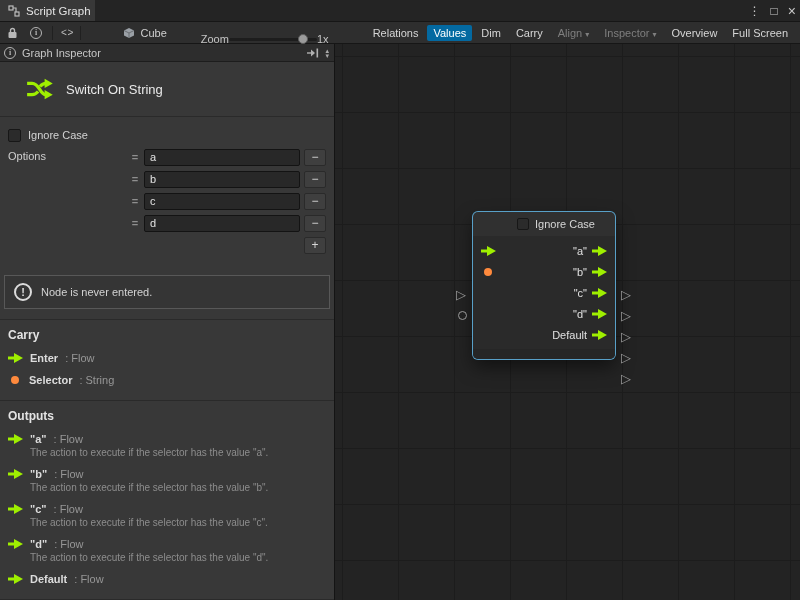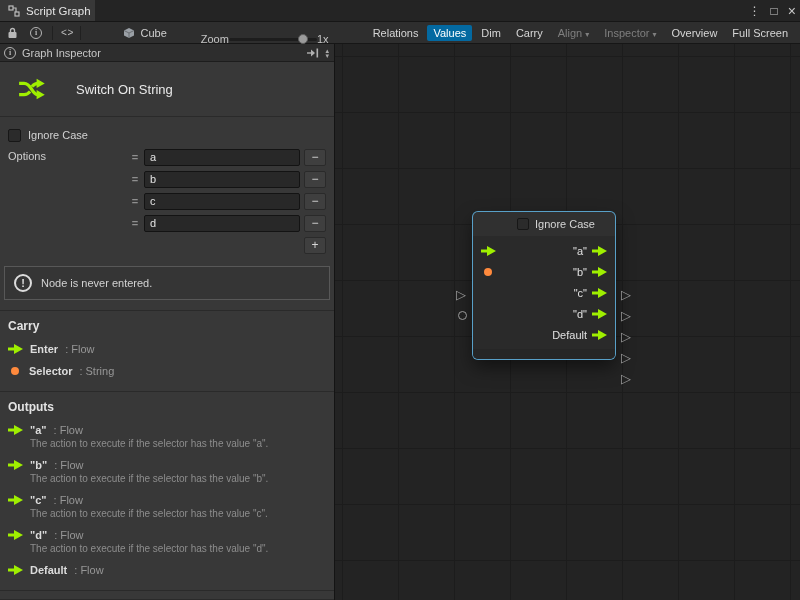--- a/index.html
+++ b/index.html
@@ -27,25 +27,25 @@
   .tbtn { padding:2px 6px; border-radius:2px; color:#d6d6d6; white-space:nowrap; }
   .tbtn.selected { background:#0369a1; color:#ffffff; }
   .tbtn.disabled { color:#7f7f7f; }
   .caret { font-size:8px; margin-left:3px; }
 
   
   .panel { position:absolute; top:44px; left:0; width:335px; bottom:0; background:#383838; border-right:1px solid #141414; display:flex; flex-direction:column; }
   .phead { height:18px; background:#2d2d2d; border-bottom:1px solid #1d1d1d; display:flex; align-items:center; gap:6px; padding:0 4px; color:#c6c6c6; flex:0 0 auto; }
   .phead .spacer { flex:1; }
   .scrollarrows { display:flex; flex-direction:column; line-height:5px; font-size:7px; color:#aaa; padding-right:1px; }
-  .ptitle { display:flex; align-items:center; gap:30px; padding:12px 16px; border-bottom:1px solid #2a2a2a; flex:0 0 auto; }
+  .ptitle { display:flex; align-items:center; gap:12px; padding:12px 24px; border-bottom:1px solid #2a2a2a; flex:0 0 auto; }
   .ptitle .t { font-size:13px; color:#eaeaea; }
   .checkrow { display:flex; align-items:center; gap:7px; margin:10px 8px 0; height:16px; flex:0 0 auto; }
   .cbx { appearance:none; -webkit-appearance:none; width:13px; height:13px; background:#2b2b2b; border:1px solid #171717; border-radius:2px; }
-  .optwrap { display:flex; margin:4px 8px 0 8px; flex:0 0 auto; }
+  .optwrap { display:flex; margin:4px 8px 9px 8px; flex:0 0 auto; }
   .optlabel { color:#cfcfcf; padding-top:3px; }
   .optlist { margin-left:auto; width:196px; display:flex; flex-direction:column; gap:2px; }
   .opt-row { display:flex; align-items:center; gap:4px; height:20px; }
   .handle { color:#8f8f8f; width:10px; text-align:center; font-weight:bold; }
   .opt-input { flex:1; height:17px; background:#282828; border:1px solid #131313; border-radius:2px; color:#e2e2e2; font-family:"Liberation Sans", sans-serif; font-size:11px; padding:0 5px; }
   .sq-btn { width:22px; height:17px; background:#3f3f3f; border:1px solid #2a2a2a; border-radius:2px; color:#d6d6d6; font-size:12px; line-height:13px; font-family:"Liberation Sans", sans-serif; }
   .opt-add { display:flex; justify-content:flex-end; margin-top:2px; }
   .warnbox { margin:12px 4px 0; border:1px solid #585858; background:#353535; display:flex; align-items:center; gap:9px; padding:7px 9px; flex:0 0 auto; }
   .warn-circ { width:18px; height:18px; border:2px solid #dcdcdc; border-radius:50%; color:#dcdcdc; font-weight:bold; font-size:11px; display:flex; align-items:center; justify-content:center; flex:0 0 auto; }
   .divider { height:1px; background:#2a2a2a; margin-top:10px; flex:0 0 auto; }

